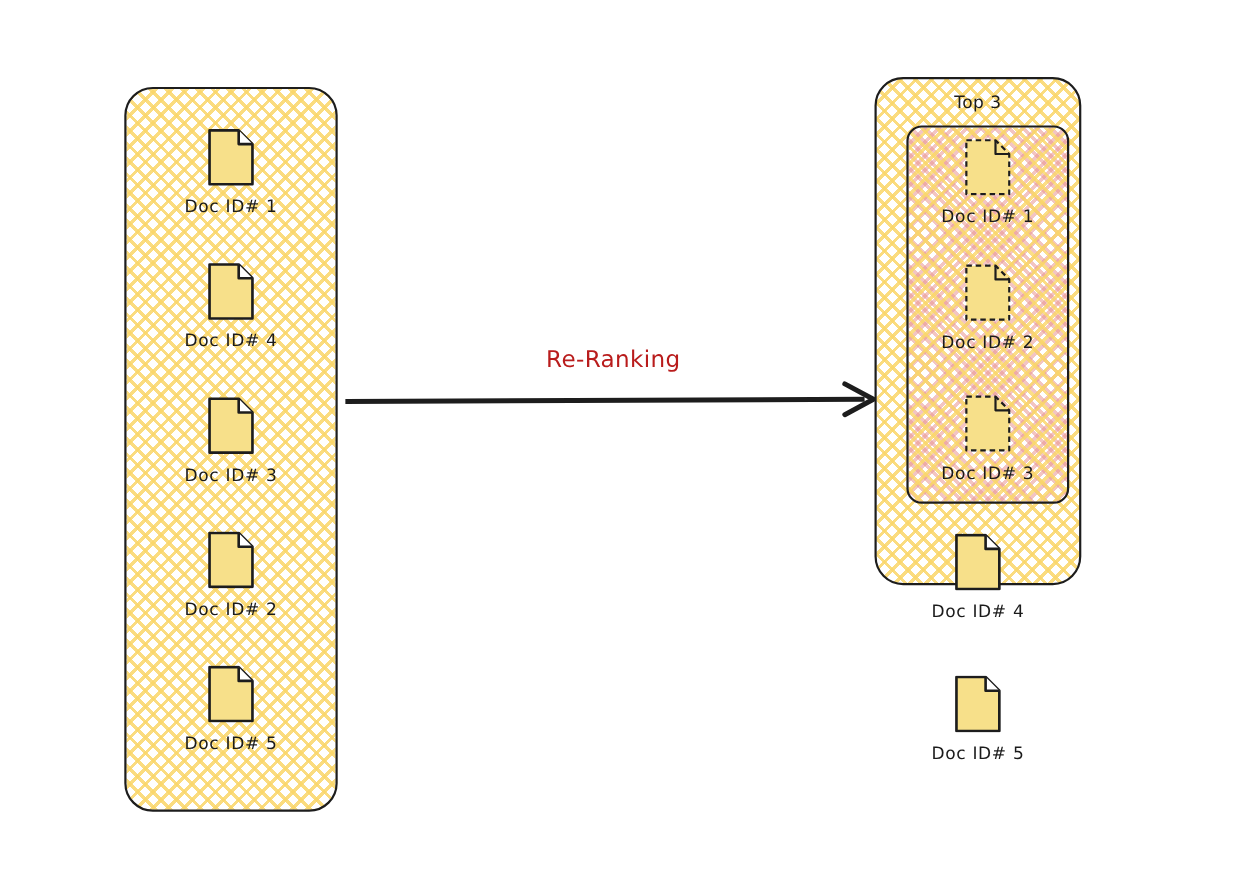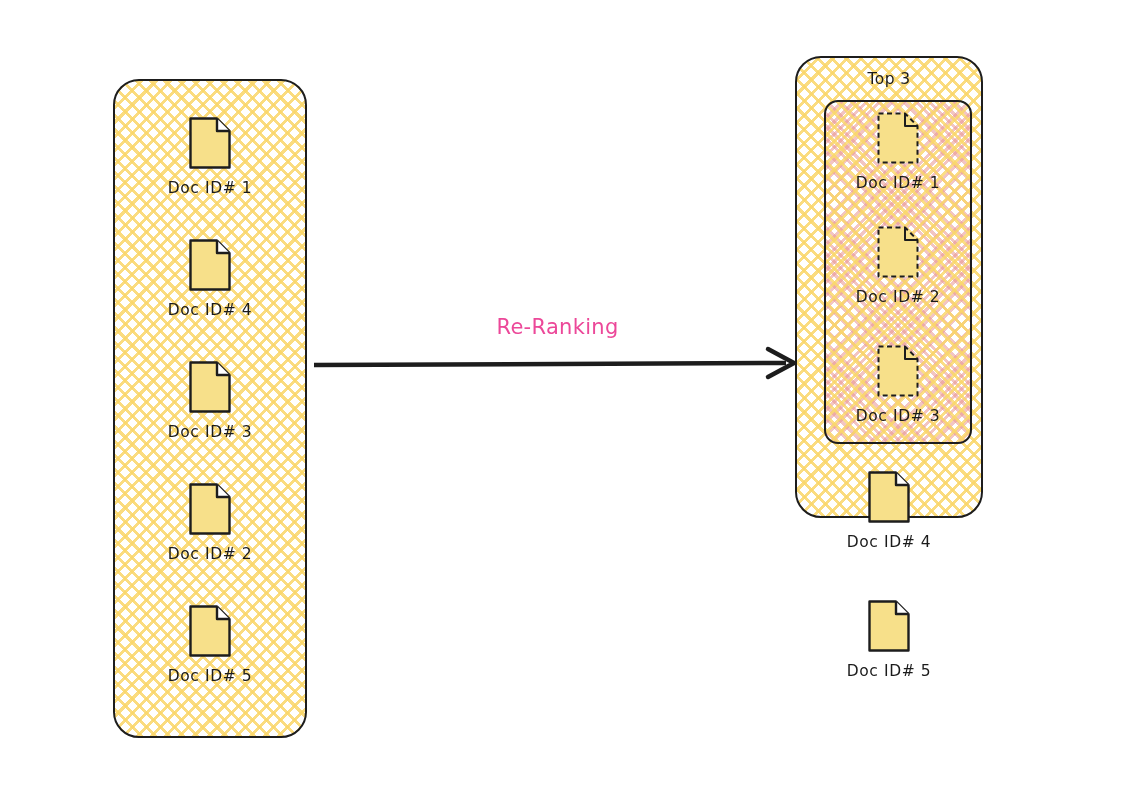--- a/index.html
+++ b/index.html
@@ -64,21 +64,21 @@
   }
 
   
   .panel {
     position: absolute;
     box-sizing: border-box;
     border: 2.5px solid #1d1d1d;
     border-radius: 26px;
   }
   .panel-left  { left: 113px; top: 79px;  width: 194px; height: 659px; }
-  .panel-right { left: 795px; top: 56px;  width: 188px; height: 462px; }
+  .panel-right { left: 795px; top: 70px;  width: 188px; height: 462px; }
 
   .group-box {
     position: absolute;
     box-sizing: border-box;
     left: 27px;
     top: 42px;
     width: 148px;
     height: 344px;
     border: 2.5px solid #1d1d1d;
     border-radius: 14px;
@@ -128,21 +128,21 @@
     height: 70px;
   }
   .arrow-label {
     position: absolute;
     left: 0;
     top: 0;
     width: 100%;
     text-align: center;
     font-family: "DejaVu Sans", sans-serif;
     font-size: 21px;
-    color: #ec4899;
+    color: #b91c1c;
     letter-spacing: 0.3px;
   }
   .arrow-svg {
     position: absolute;
     left: 0;
     top: 28px;
     width: 495px;
     height: 40px;
   }
 </style>

